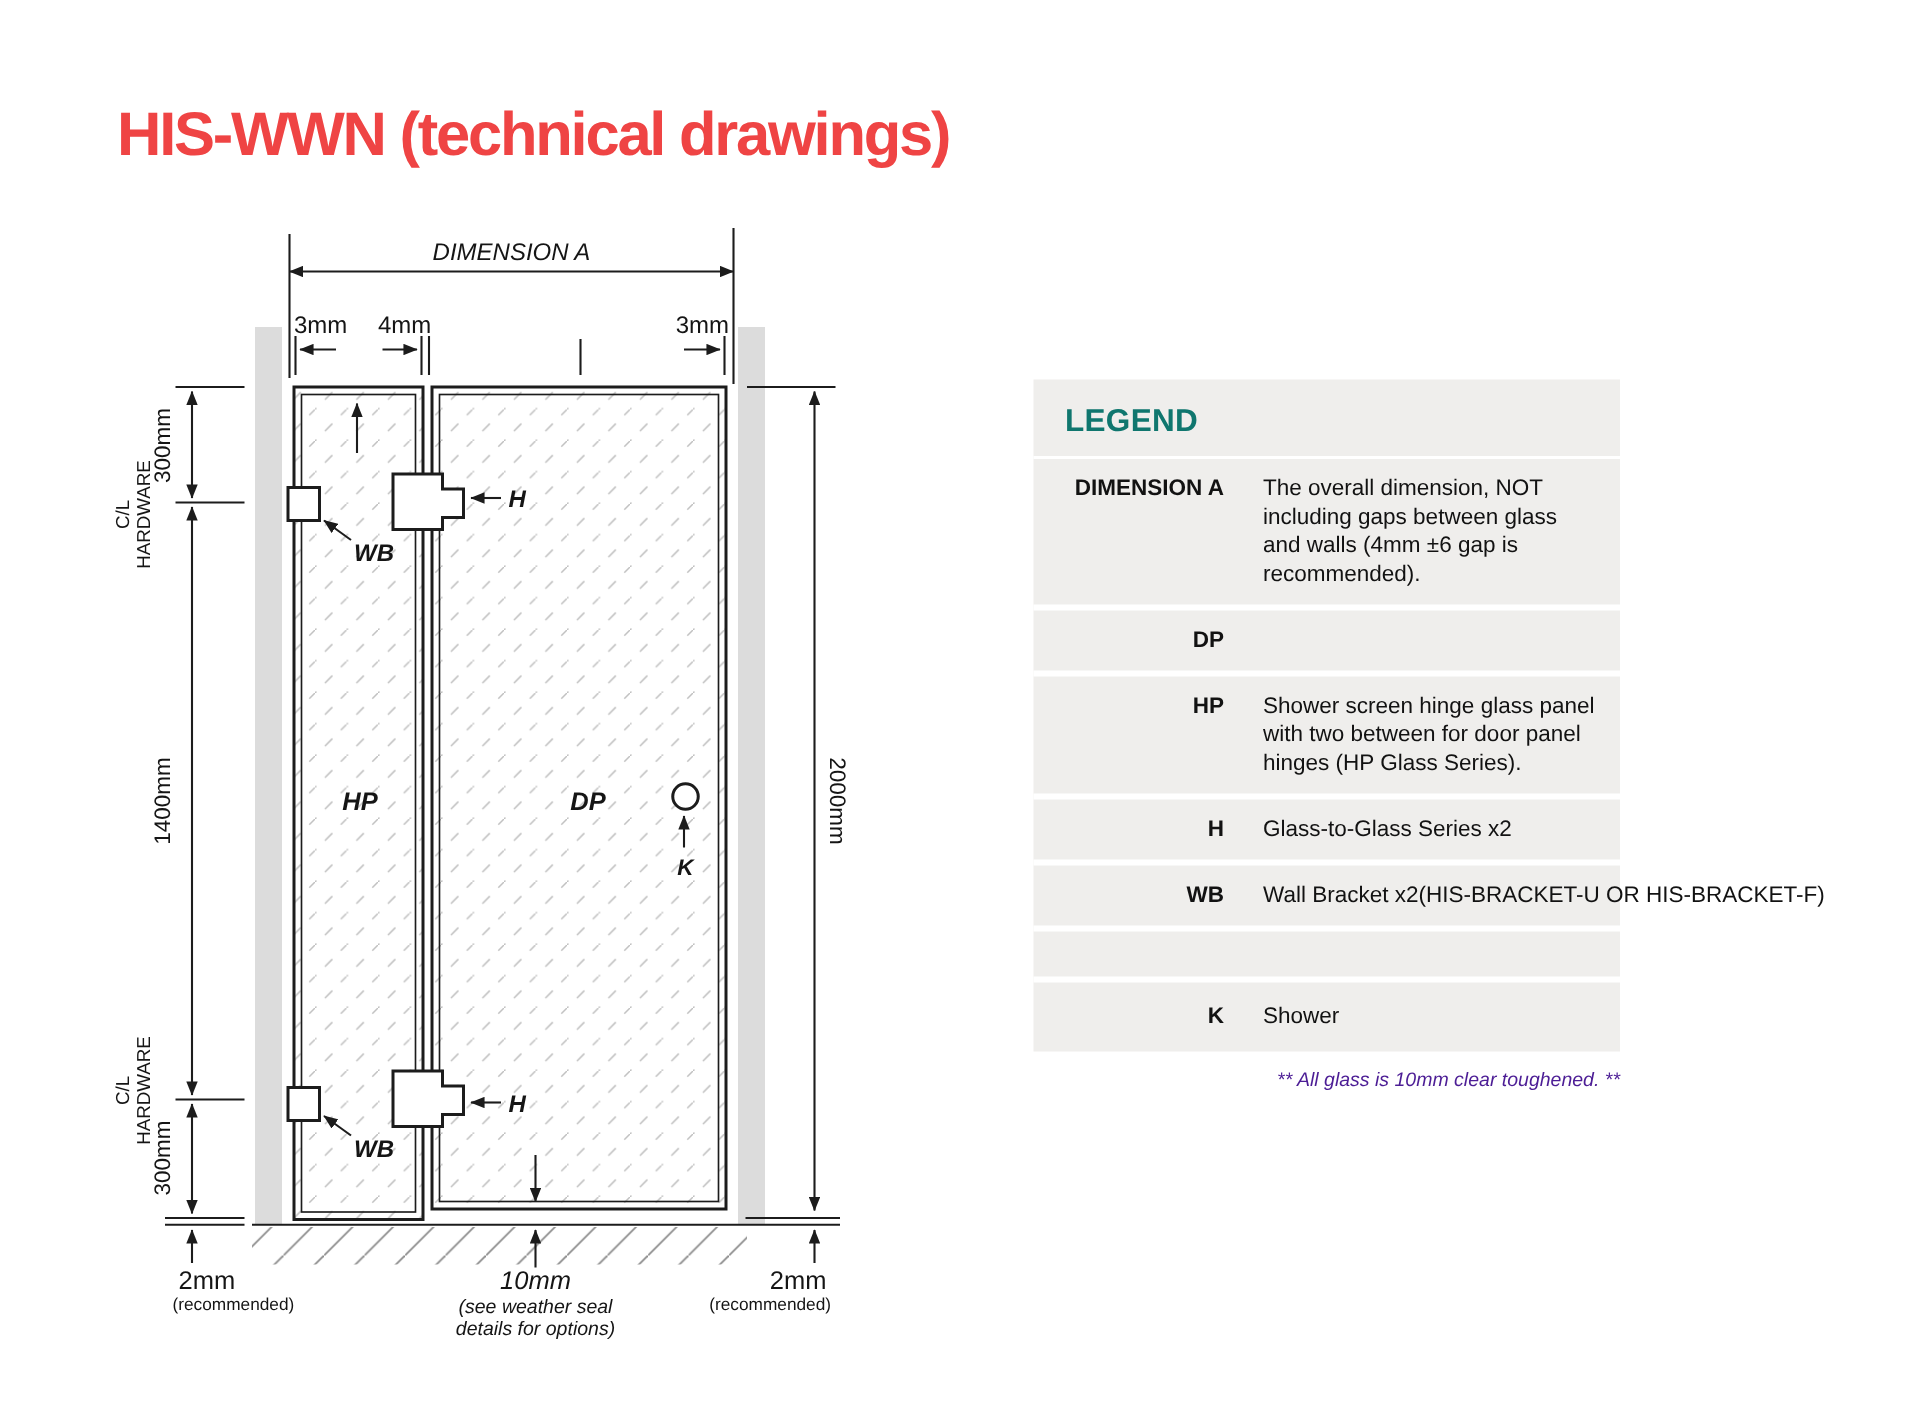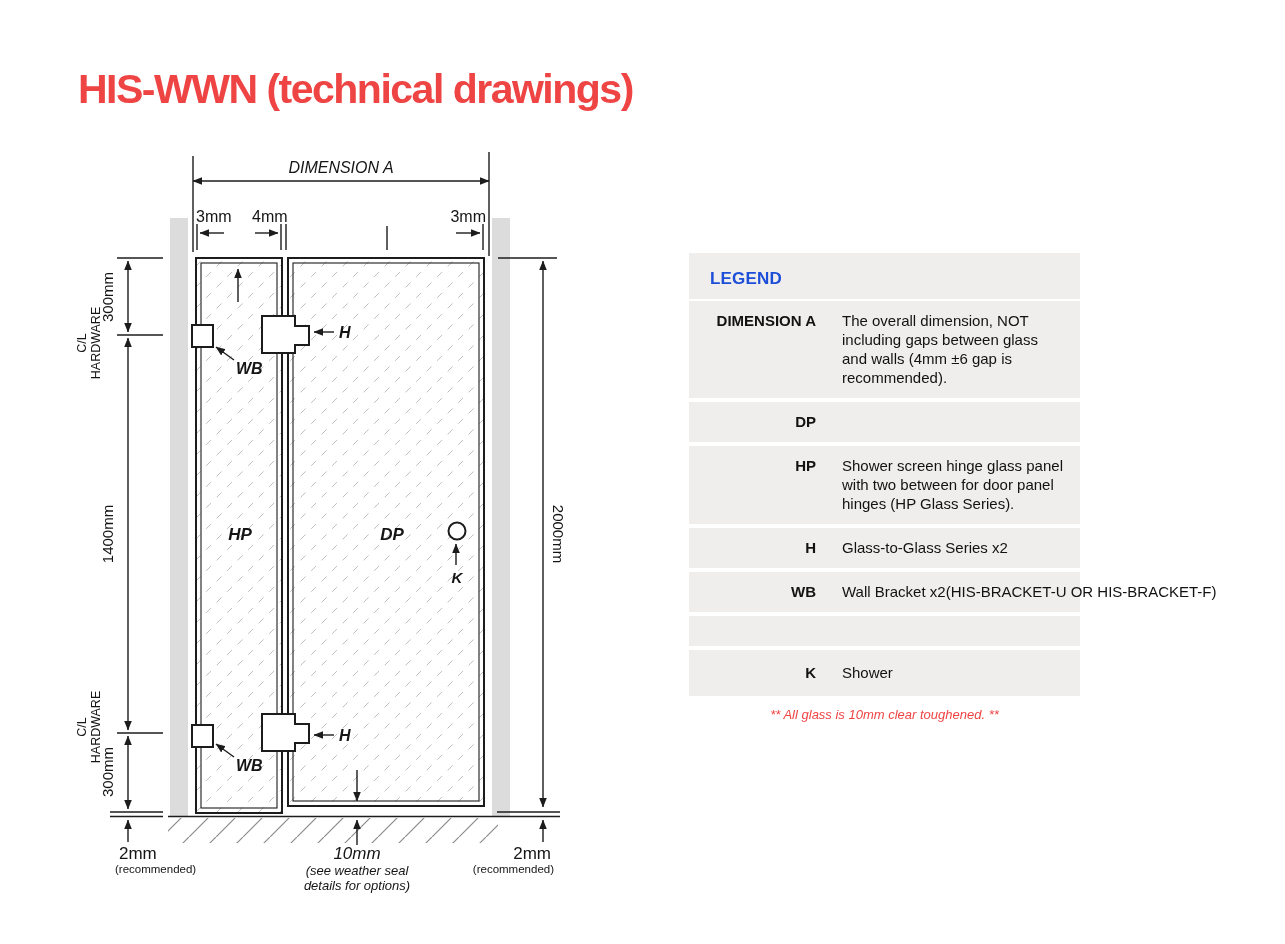--- a/index.html
+++ b/index.html
@@ -11,31 +11,31 @@
   svg text{font-family:"Liberation Sans",sans-serif;fill:#151515;}
   .s11{font-size:11.5px;} .s12{font-size:12.5px;} .s13{font-size:13px;}
   .s15{font-size:15px;} .s16{font-size:16px;} .s17{font-size:17px;}
   .ti{font-style:italic;} .tb{font-weight:bold;}
   .dim{stroke:#1c1c1c;stroke-width:1.4;fill:none;}
   .thin{stroke:#1c1c1c;stroke-width:1.1;fill:none;}
   .hw{fill:#ffffff;stroke:#1c1c1c;stroke-width:2;}
   
   .legend{position:absolute;left:689px;top:253px;width:391px;font-size:15px;line-height:1.27;}
   .legend-box{background:#efeeec;}
-  .legend-title{font-size:17px;font-weight:bold;padding:15px 0 9px 21px;letter-spacing:.2px;color:#1d4ed8;}
+  .legend-title{font-size:21px;font-weight:bold;padding:15px 0 9px 21px;letter-spacing:.2px;color:#0f766e;}
   .legend-divider{height:2px;background:#ffffff;}
   .legend-row{display:grid;grid-template-columns:107px 1fr;column-gap:26px;
               padding:10px 10px 11px 20px;}
   .legend-row + .legend-row{border-top:4px solid #ffffff;}
   .legend-row .term{font-weight:bold;text-align:right;white-space:pre-line;}
   .legend-row .desc{white-space:pre-line;}
   .legend-row.nowrap .desc{white-space:nowrap;text-align:center;}
   .legend-row.empty{min-height:9px;}
   .legend-row.tall{padding:13px 10px 14px 20px;}
-  .legend-note{margin-top:11px;text-align:center;font-style:italic;font-size:13px;color:#ef4444;}
+  .legend-note{margin-top:11px;text-align:right;font-style:italic;font-size:13px;color:#4c1d95;}
 </style>
 </head>
 <body>
 
 <div class="canvas">
 
   <h1 class="page-title">HIS-WWN (technical drawings)</h1>
 
   <svg width="660" height="944" viewBox="0 0 660 944">
     <defs>

